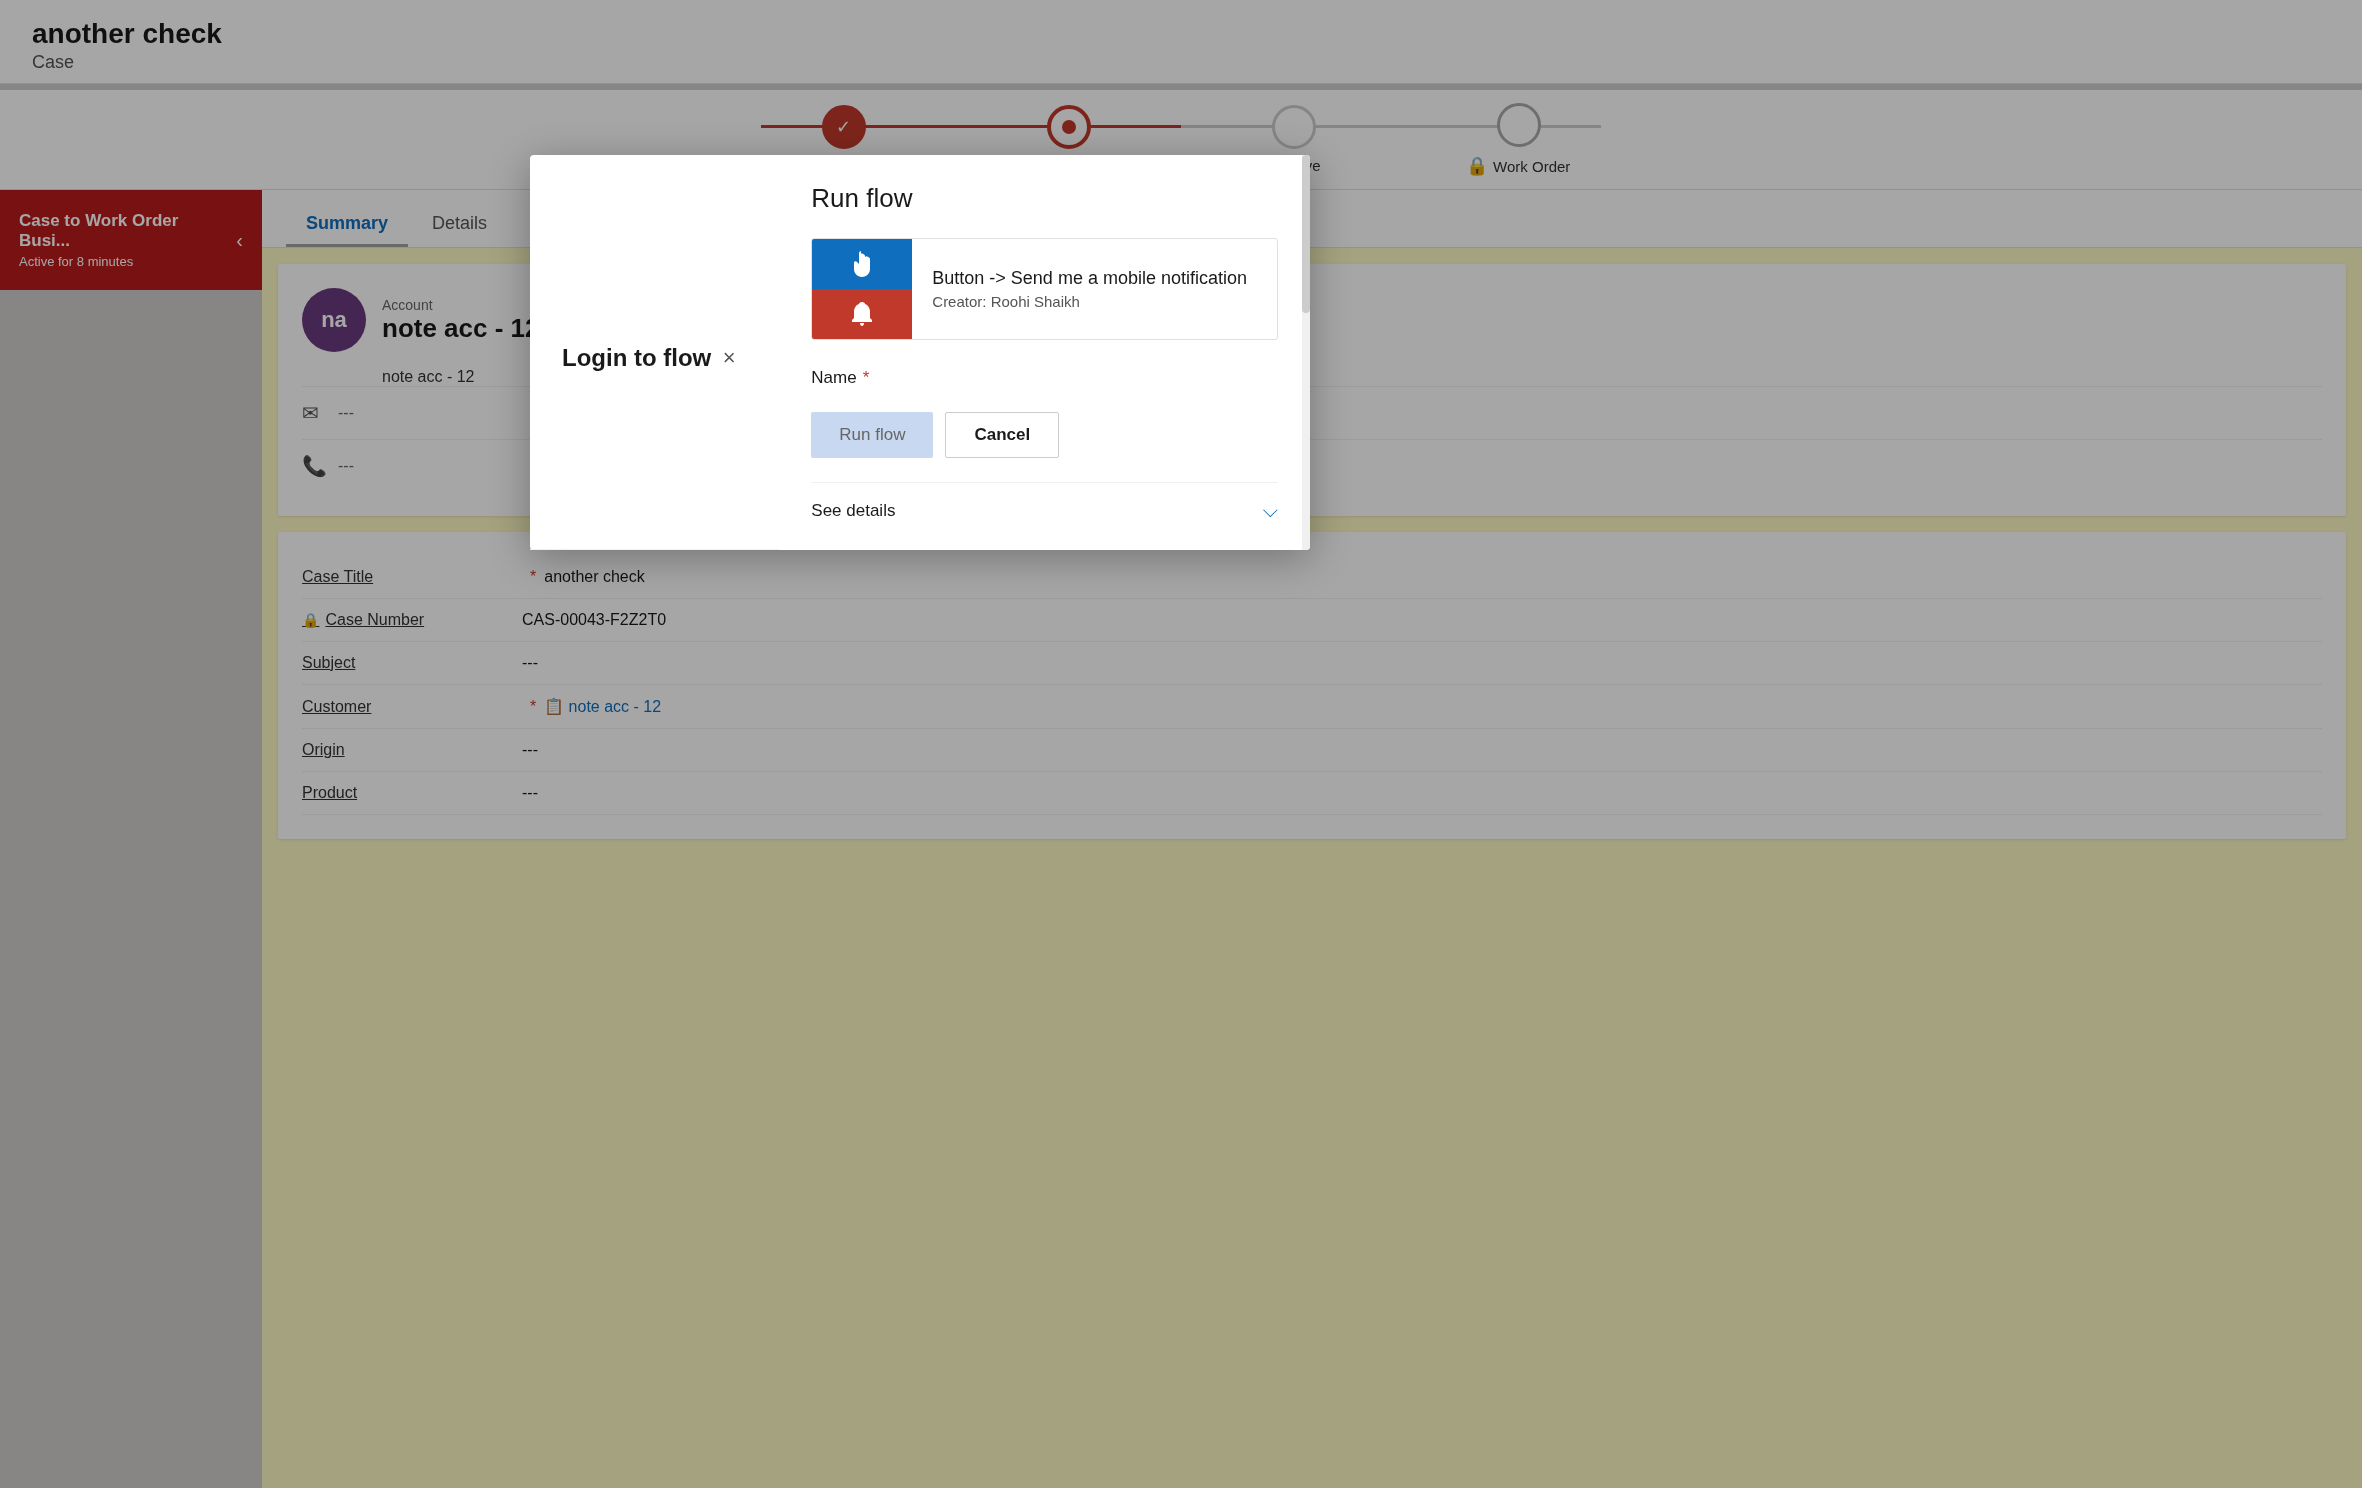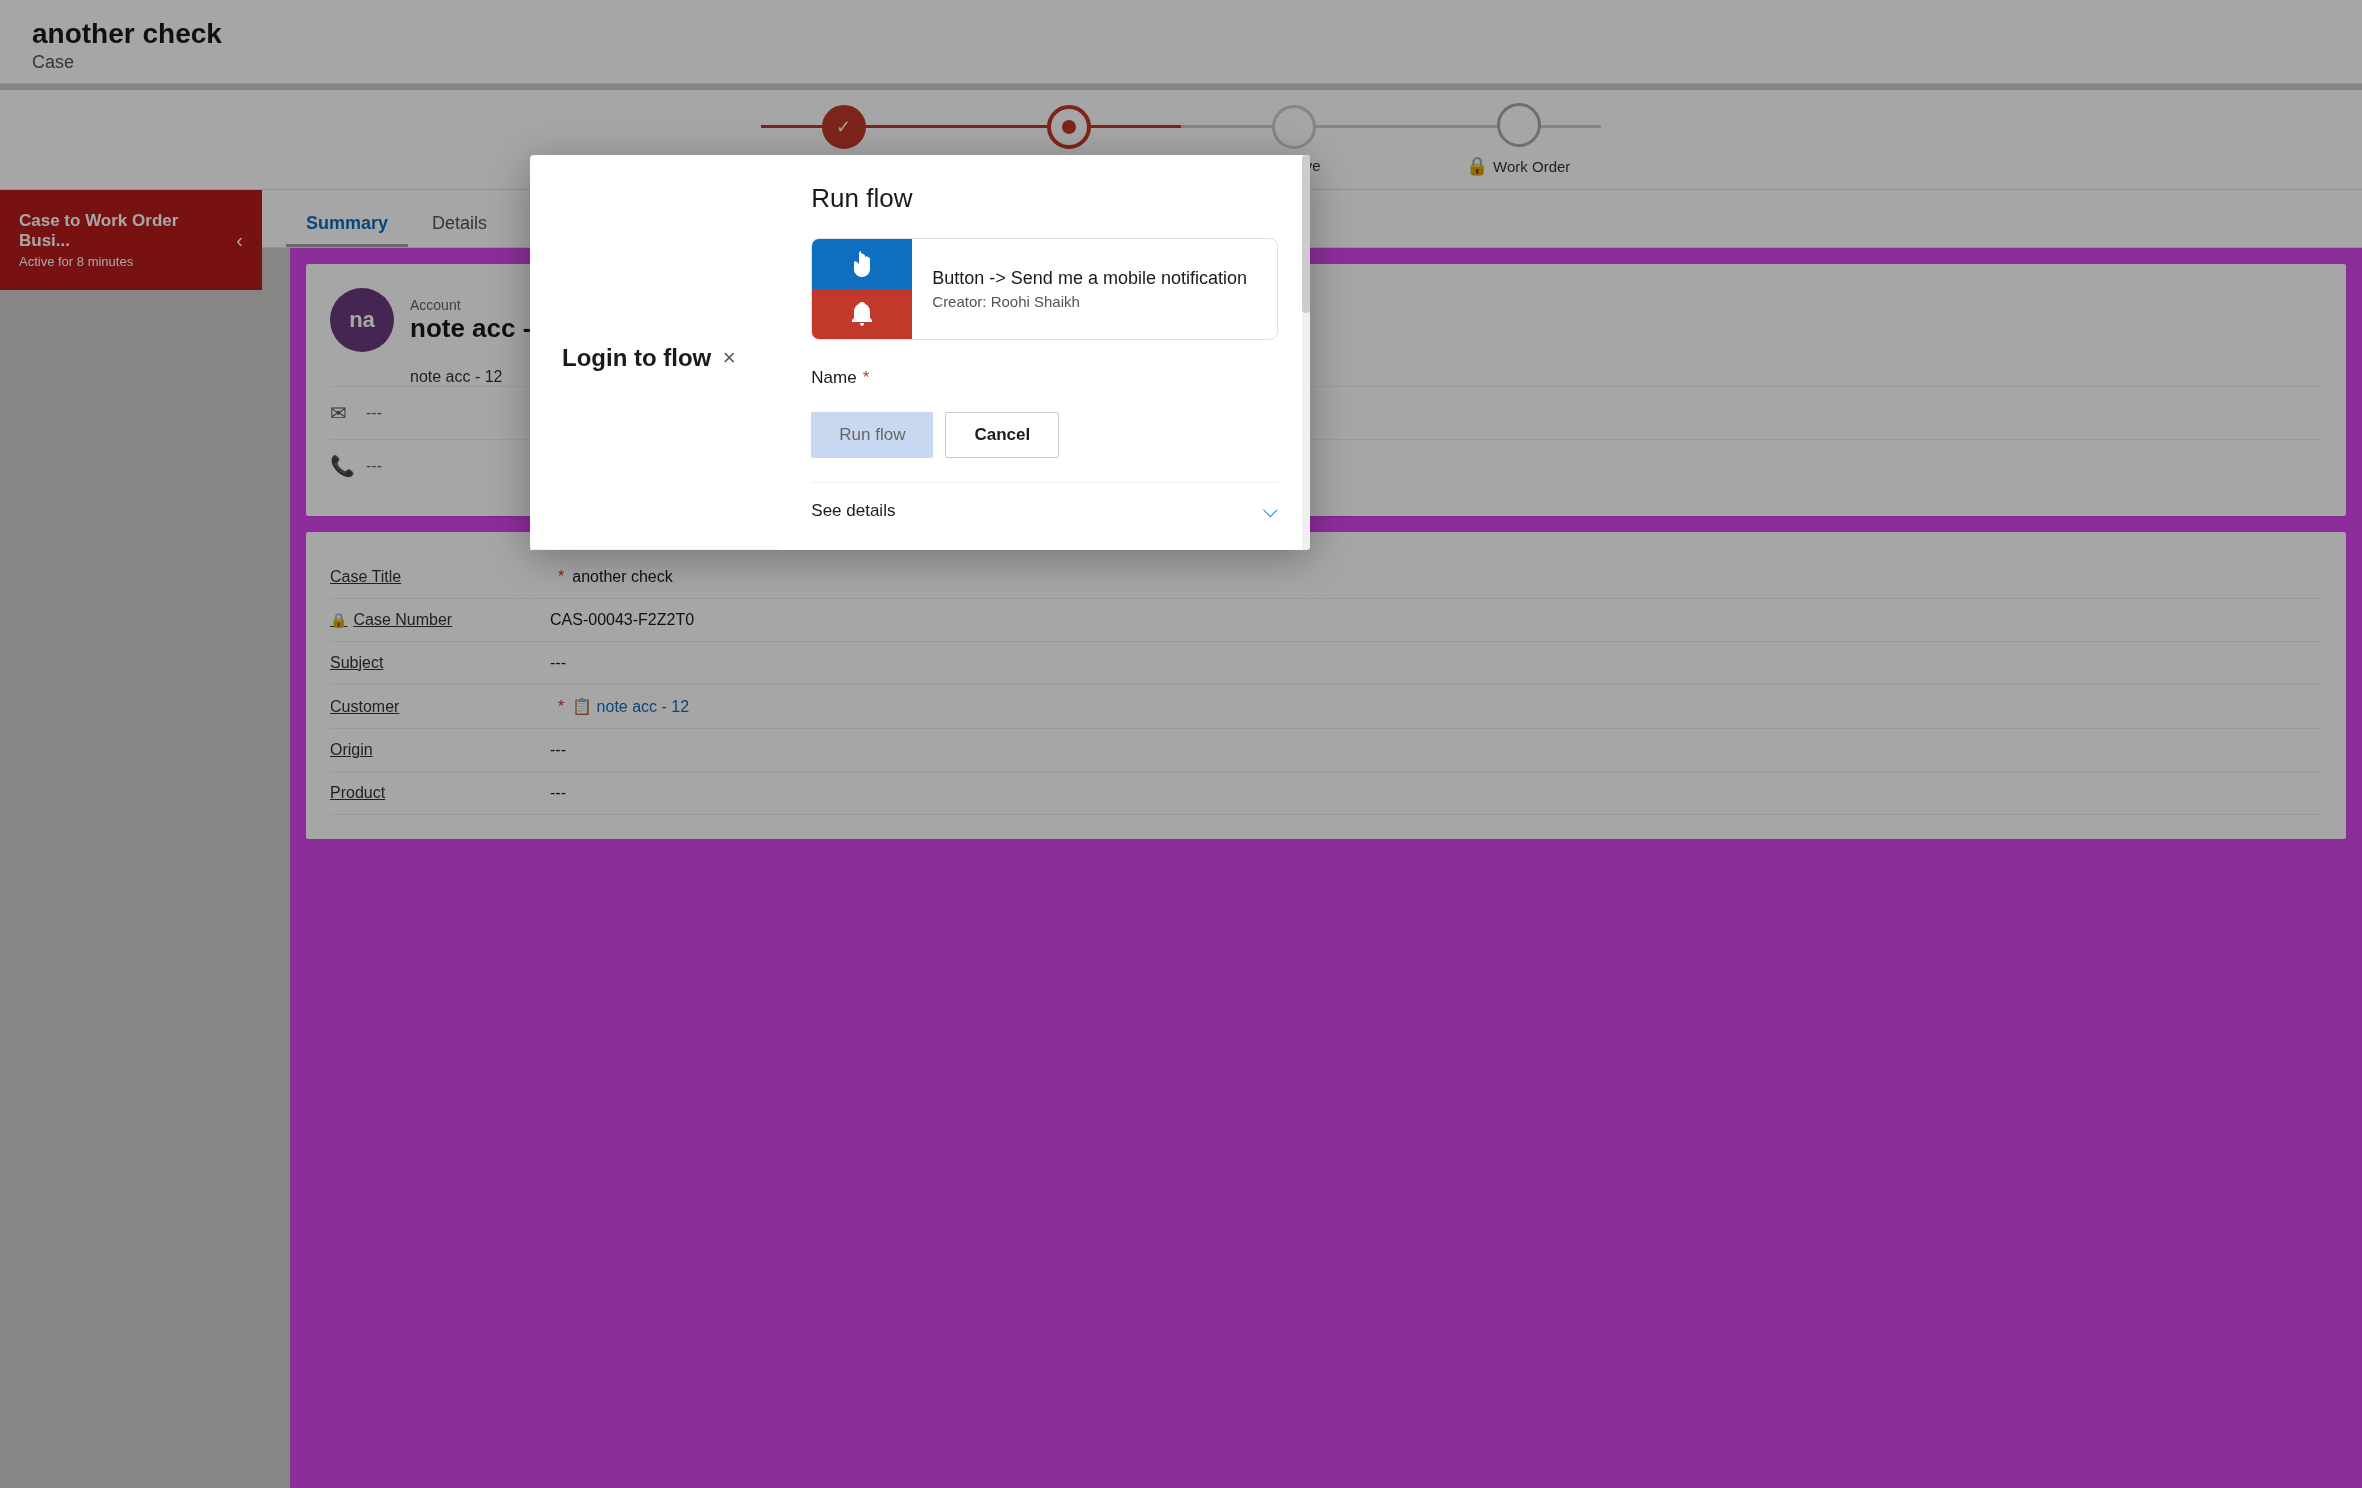--- a/index.html
+++ b/index.html
@@ -83,21 +83,21 @@
     }
     .tab {
       padding: 10px 20px; font-size: 18px; cursor: pointer; color: #555;
       margin-right: 4px; border-bottom: 3px solid transparent;
     }
     .tab.active { color: #106ebe; border-bottom: 3px solid #a3a3a3; font-weight: 600; }
 
     
     .main-content {
       position: absolute; top: 248px; left: 262px; right: 0; bottom: 0;
-      background: #d946ef; overflow: hidden; z-index: 1; margin-left: 28px;
+      background: #fef9c3; overflow: hidden; z-index: 1;
     }
 
     
     .form-card {
       background: #fff; margin: 16px; border-radius: 2px;
       box-shadow: 0 1px 3px rgba(0,0,0,0.1); padding: 24px;
     }
     .account-row { display: flex; align-items: center; margin-bottom: 16px; }
     .avatar-circle {
       width: 64px; height: 64px; border-radius: 50%;
@@ -152,21 +152,21 @@
       font-size: 22px; color: #555; display: flex; align-items: center; justify-content: center;
     }
 
     .modal-body { padding: 28px 32px; flex: 1; overflow-y: auto; }
 
     
     .flow-title { font-size: 26px; font-weight: 400; color: #1a1a1a; margin-bottom: 24px; }
 
     .flow-card {
       display: flex; align-items: center;
-      border: 1px solid #e0e0e0; border-radius: 8px;
+      border: 1px solid #e0e0e0; border-radius: 3px;
       overflow: hidden; margin-bottom: 28px;
     }
     .flow-card-icon {
       width: 100px; height: 100px; flex-shrink: 0;
       display: flex; flex-direction: column; align-items: center; justify-content: center;
     }
     .flow-icon-top {
       background: #106ebe; width: 100%; height: 50%; flex: 1;
       display: flex; align-items: center; justify-content: center; font-size: 26px; color: #fff;
     }

